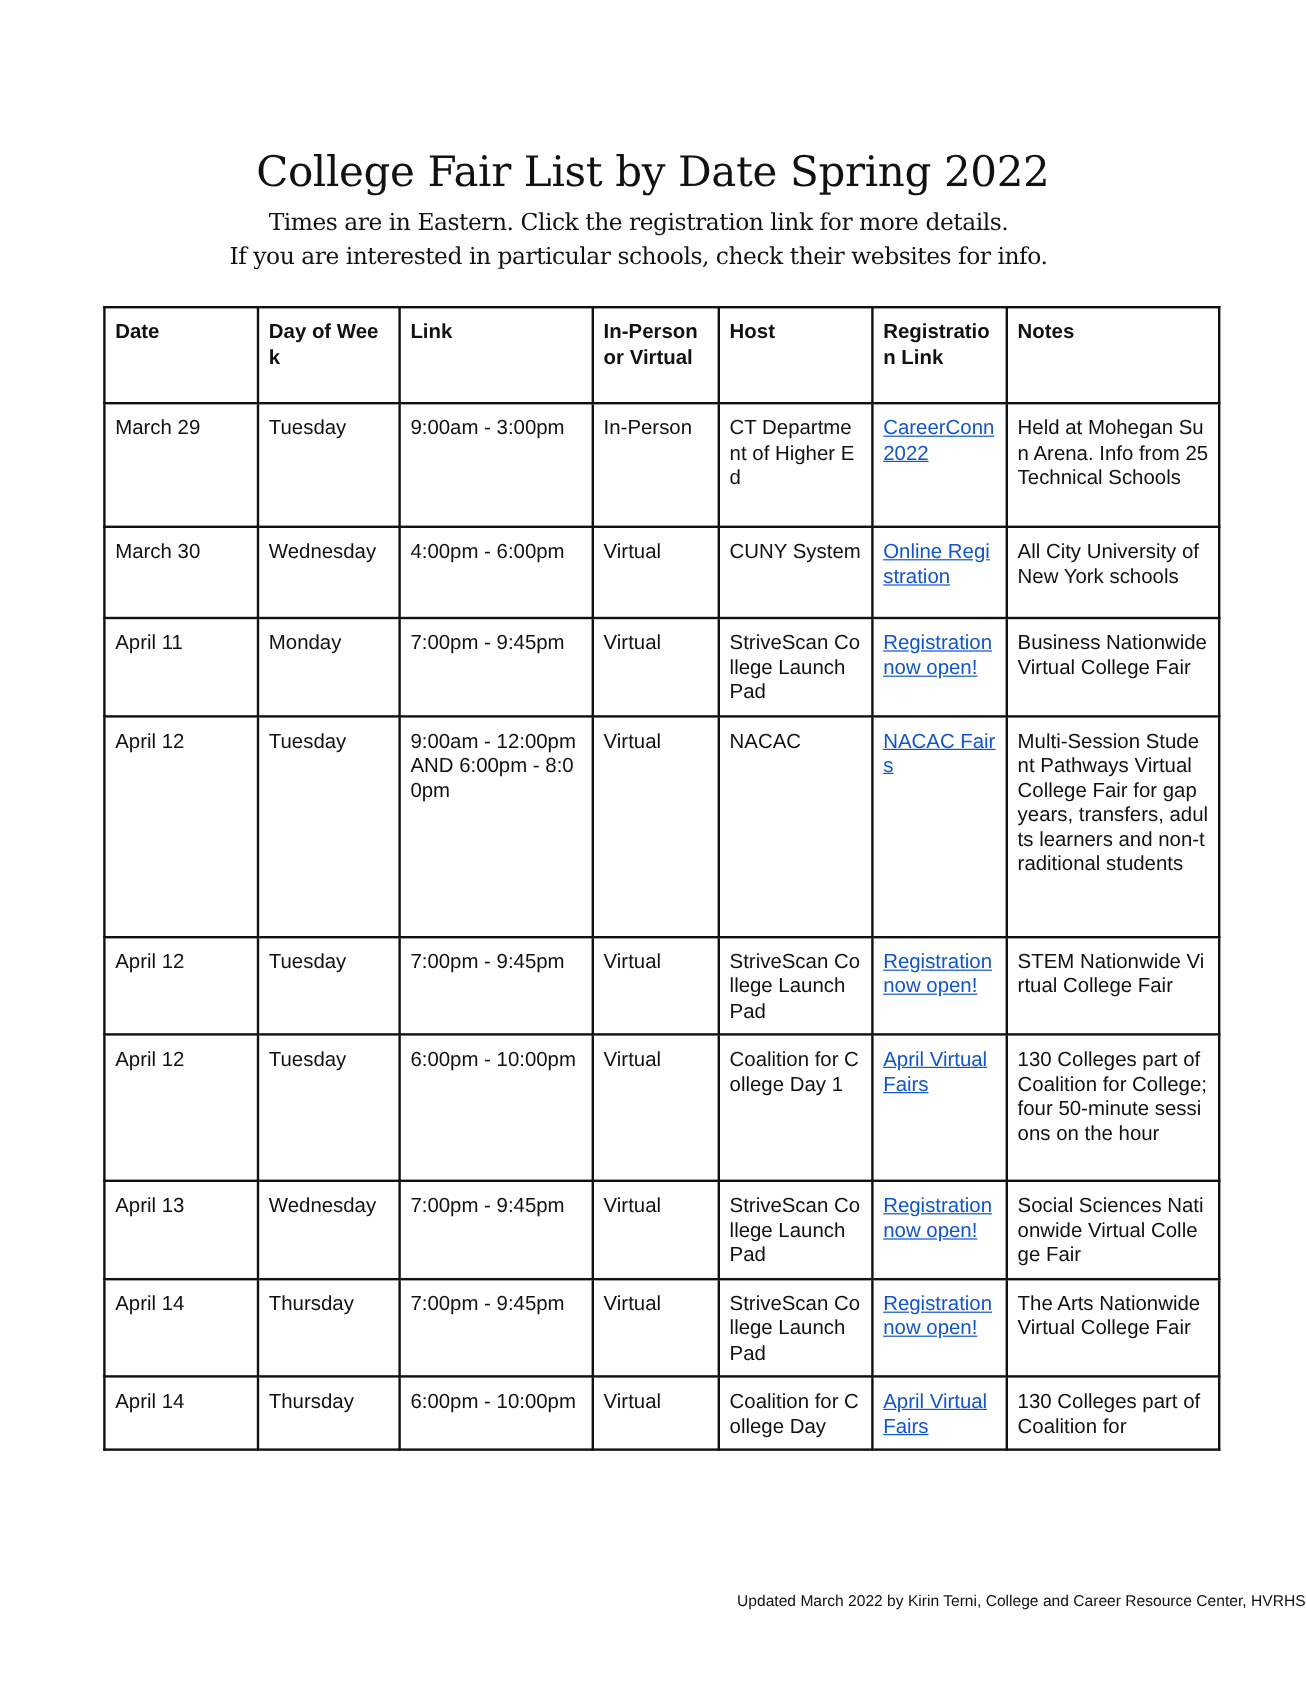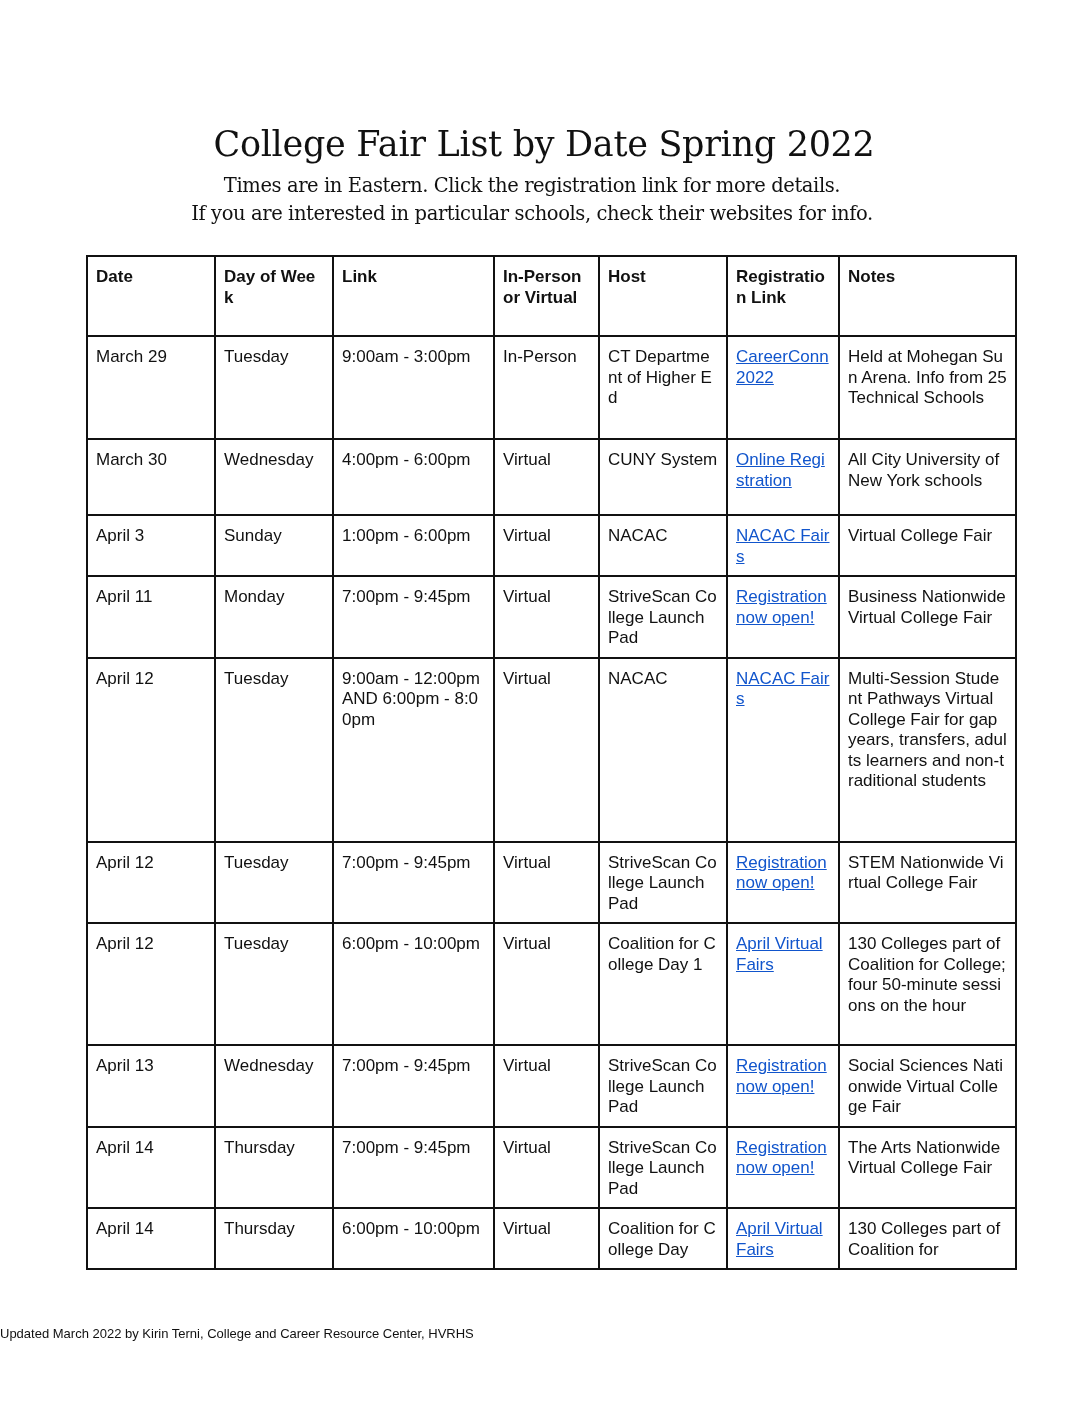--- a/index.html
+++ b/index.html
@@ -24,21 +24,21 @@
   td, th {
     border: 2px solid #111; vertical-align: top; text-align: left;
     padding: 10px 8px 8px 8px; line-height: 20.5px; word-break: break-all;
     overflow-wrap: anywhere;
   }
   th { font-weight: bold; height: 60px; }
   td { font-weight: normal; }
   a.reglink { color: #1155cc; text-decoration: underline; }
   .footer {
     position: absolute; left: 0; width: 1088px; top: 1326px;
-    text-align: left; font-family: "Liberation Sans", sans-serif;
+    text-align: right; font-family: "Liberation Sans", sans-serif;
     font-size: 13px; color: #111;
   }
 </style>
 </head>
 <body>
 
 <div class="title">College Fair List by Date Spring 2022</div>
 <div class="subtitle sub1">Times are in Eastern. Click the registration link for more details.</div>
 <div class="subtitle sub2">If you are interested in particular schools, check their websites for info.</div>
 
@@ -74,29 +74,20 @@
       <td>Held at Mohegan Sun Arena. Info from 25 Technical Schools</td>
     </tr>
     <tr style="height:76px">
       <td>March 30</td>
       <td>Wednesday</td>
       <td>4:00pm - 6:00pm</td>
       <td>Virtual</td>
       <td>CUNY System</td>
       <td><a class="reglink" href="#">Online Registration</a></td>
       <td>All City University of New York schools</td>
-    </tr>
-    <tr style="height:61px">
-      <td>April 3</td>
-      <td>Sunday</td>
-      <td>1:00pm - 6:00pm</td>
-      <td>Virtual</td>
-      <td>NACAC</td>
-      <td><a class="reglink" href="#">NACAC Fairs</a></td>
-      <td>Virtual College Fair</td>
     </tr>
     <tr style="height:81px">
       <td>April 11</td>
       <td>Monday</td>
       <td>7:00pm - 9:45pm</td>
       <td>Virtual</td>
       <td>StriveScan College Launch Pad</td>
       <td><a class="reglink" href="#">Registration now open!</a></td>
       <td>Business Nationwide Virtual College Fair</td>
     </tr>

